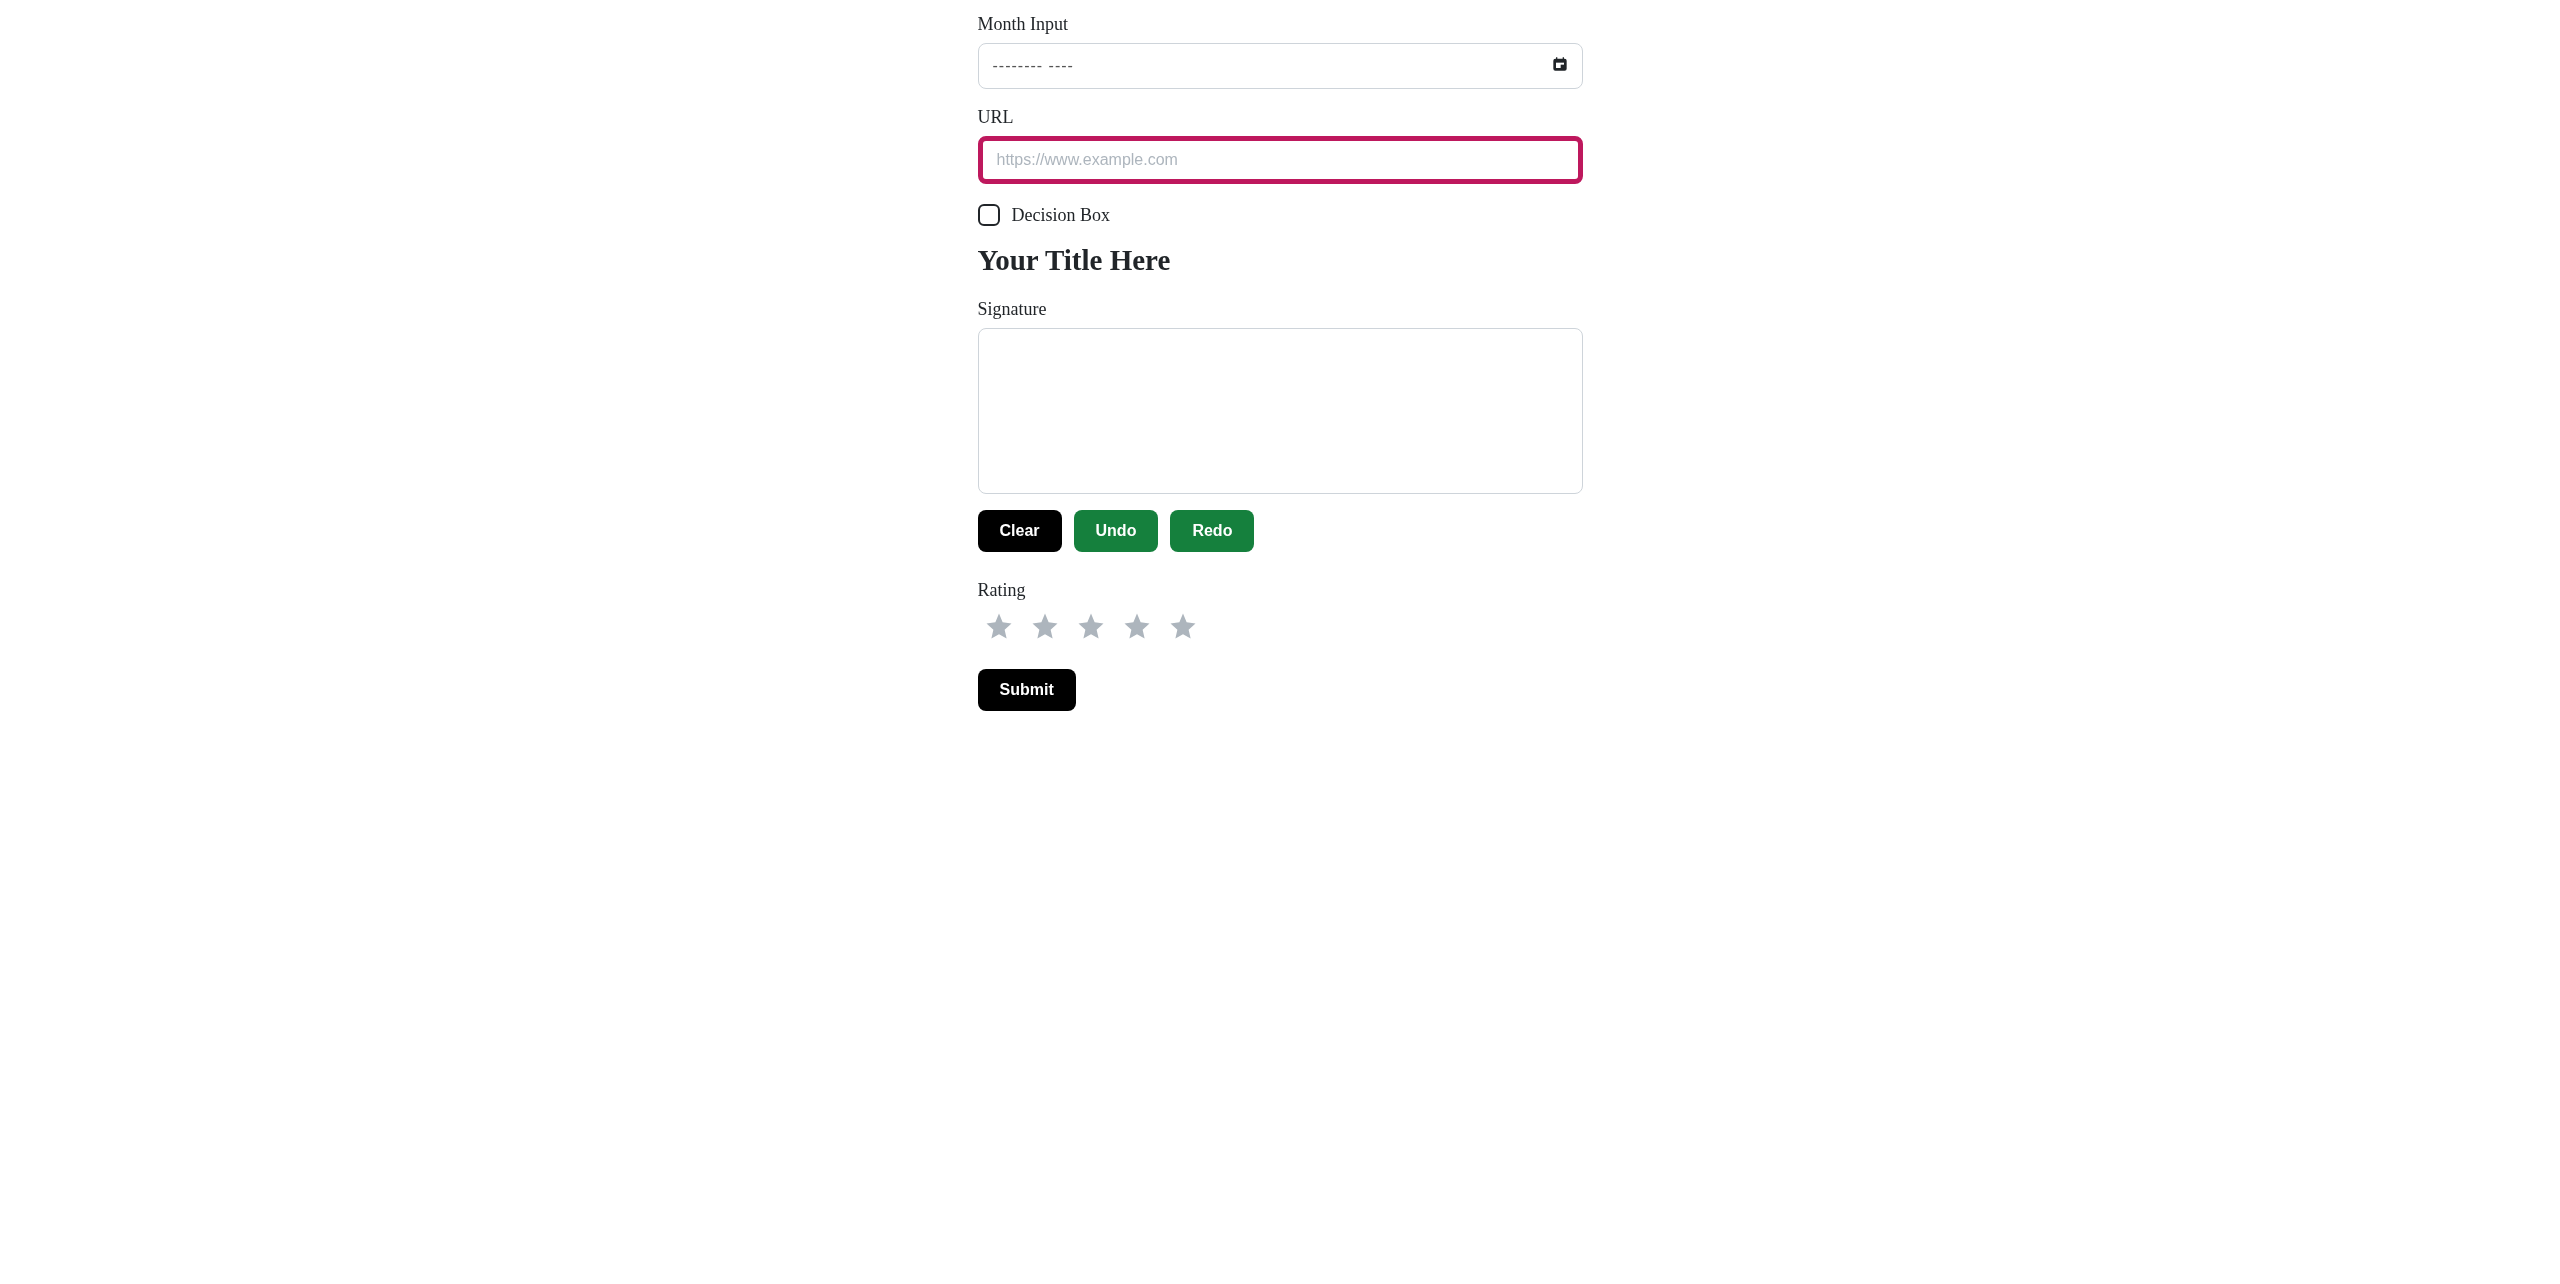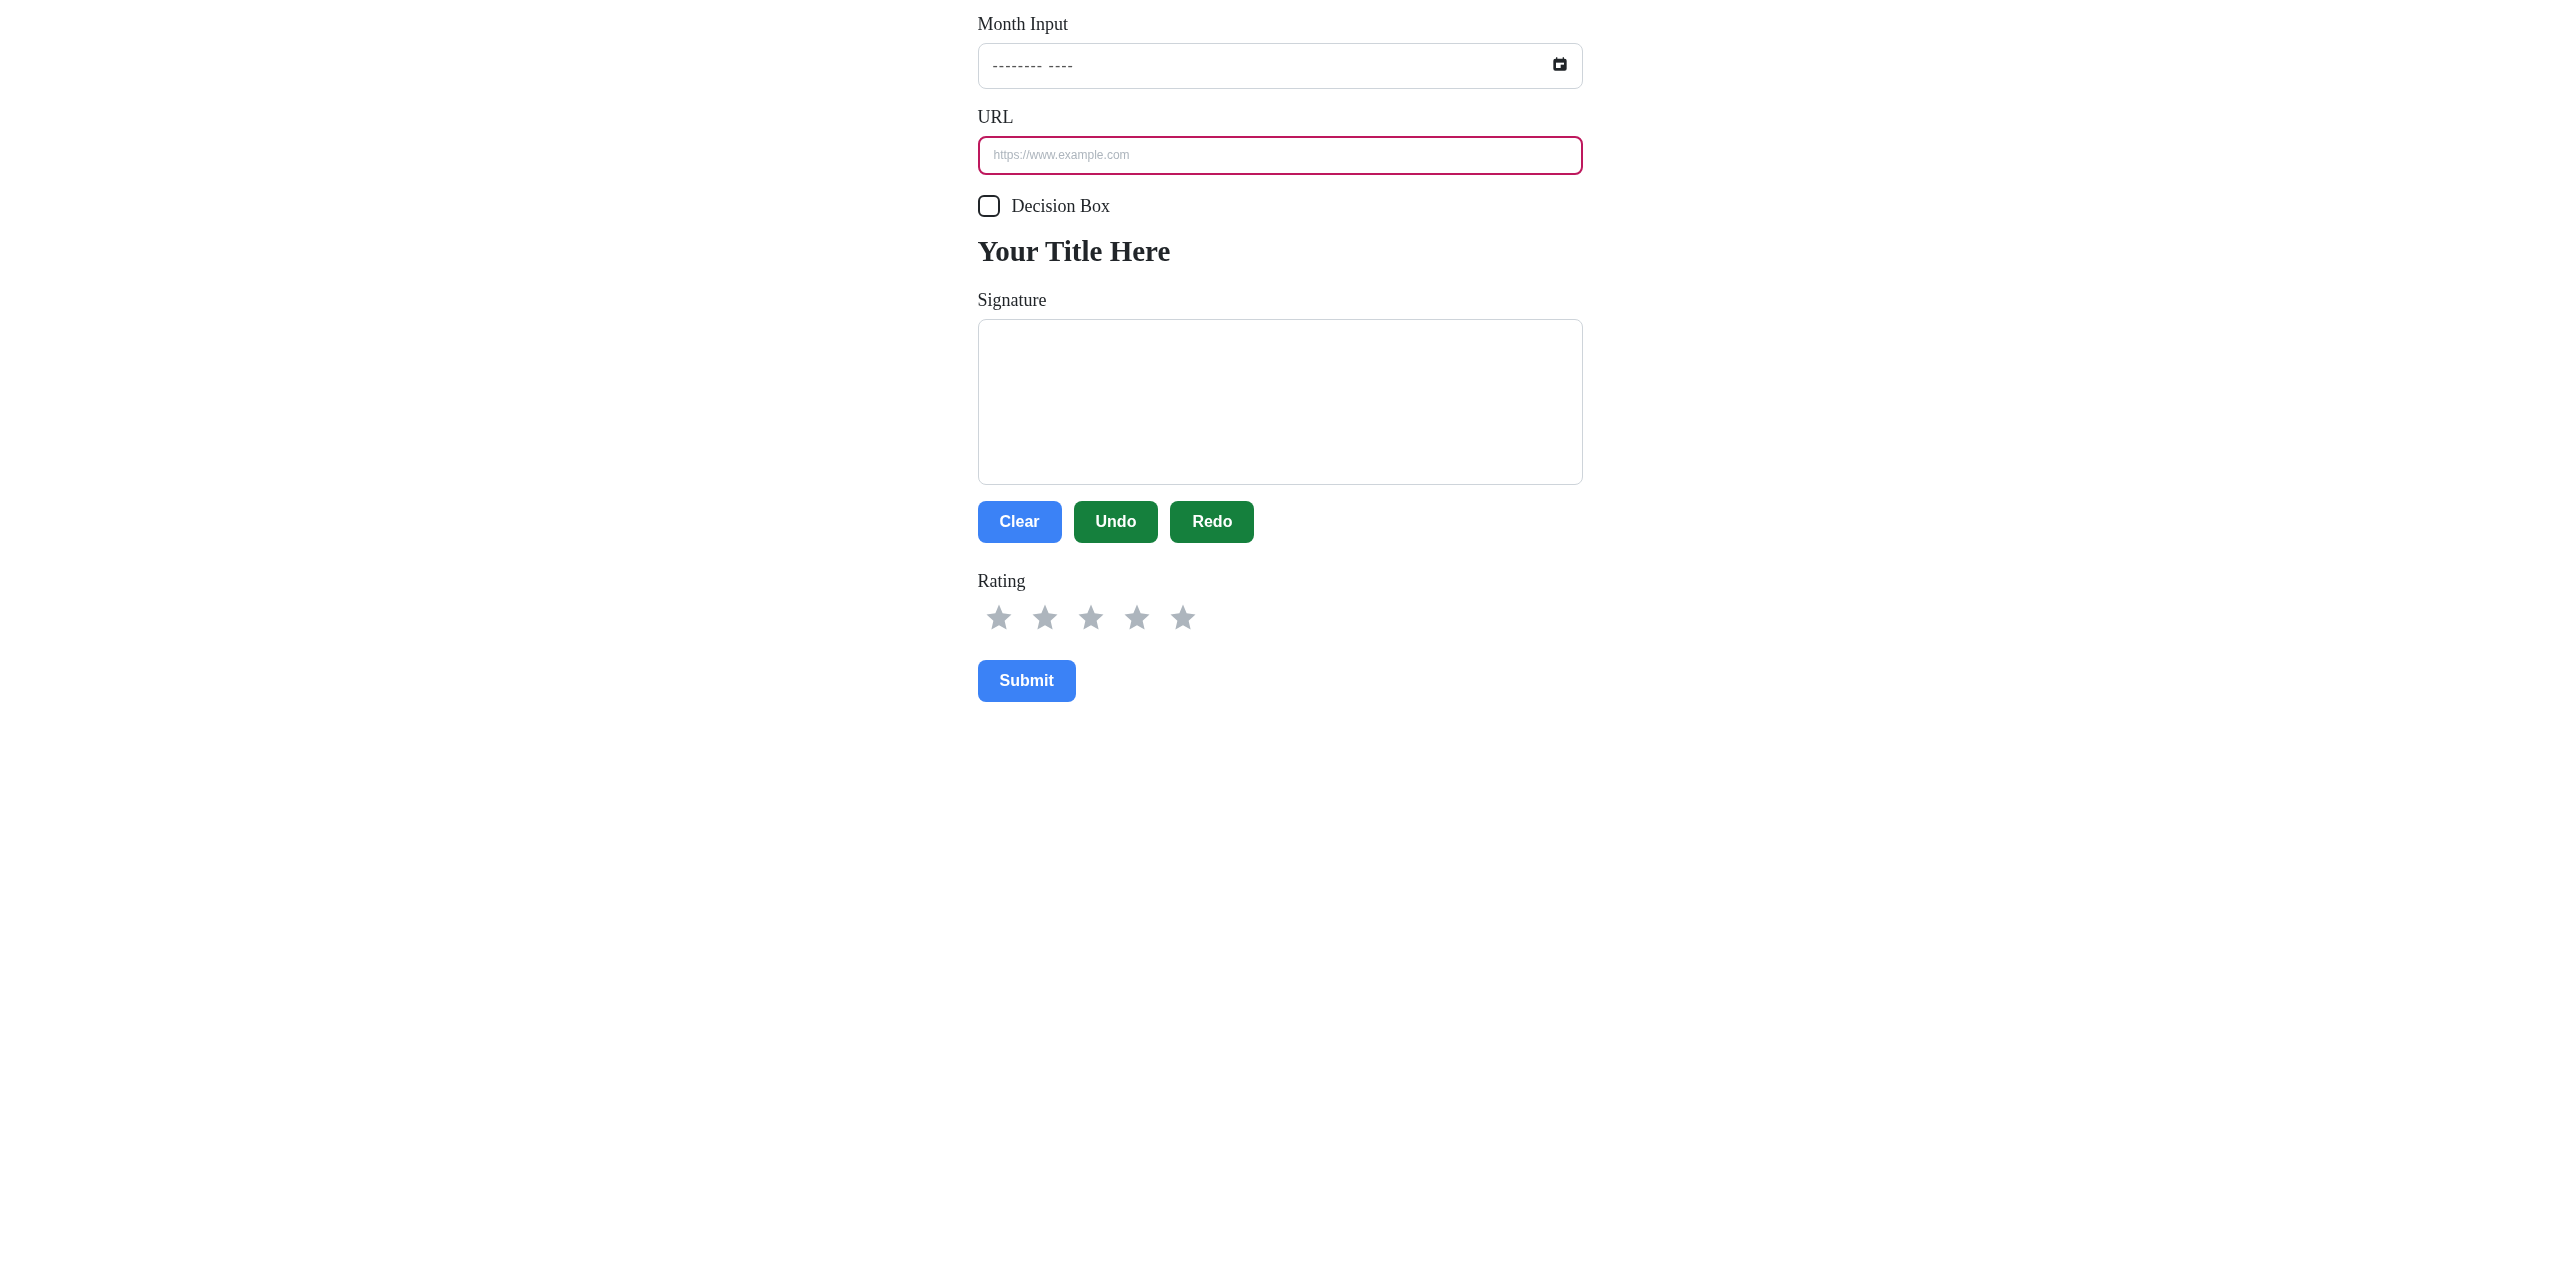--- a/index.html
+++ b/index.html
@@ -24,23 +24,23 @@
     }
     .form-label {
       display: block;
       font-size: 18px;
       color: #212529;
       margin-bottom: 8px;
     }
     .form-control {
       width: 100%;
       padding: 10px 14px;
-      font-size: 12px;
+      font-size: 16px;
       font-family: inherit;
-      border: 2px solid #be185d;
+      border: 5px solid #be185d;
       border-radius: 8px;
       background: #fff;
       color: #212529;
     }
     .form-control::placeholder {
       color: #adb5bd;
       font-family: Arial, sans-serif;
     }
     .month-input {
       width: 100%;
@@ -119,21 +119,21 @@
       font-family: Arial, sans-serif;
       font-size: 16px;
       font-weight: bold;
       color: #fff;
       border: none;
       border-radius: 8px;
       padding: 12px 22px;
       cursor: pointer;
     }
     .btn-primary {
-      background: #3b82f6;
+      background: #000000;
     }
     .btn-disabled {
       background: #15803d;
       cursor: default;
     }
     .rating-row {
       display: flex;
       gap: 16px;
       margin-top: 10px;
       margin-left: 6px;

